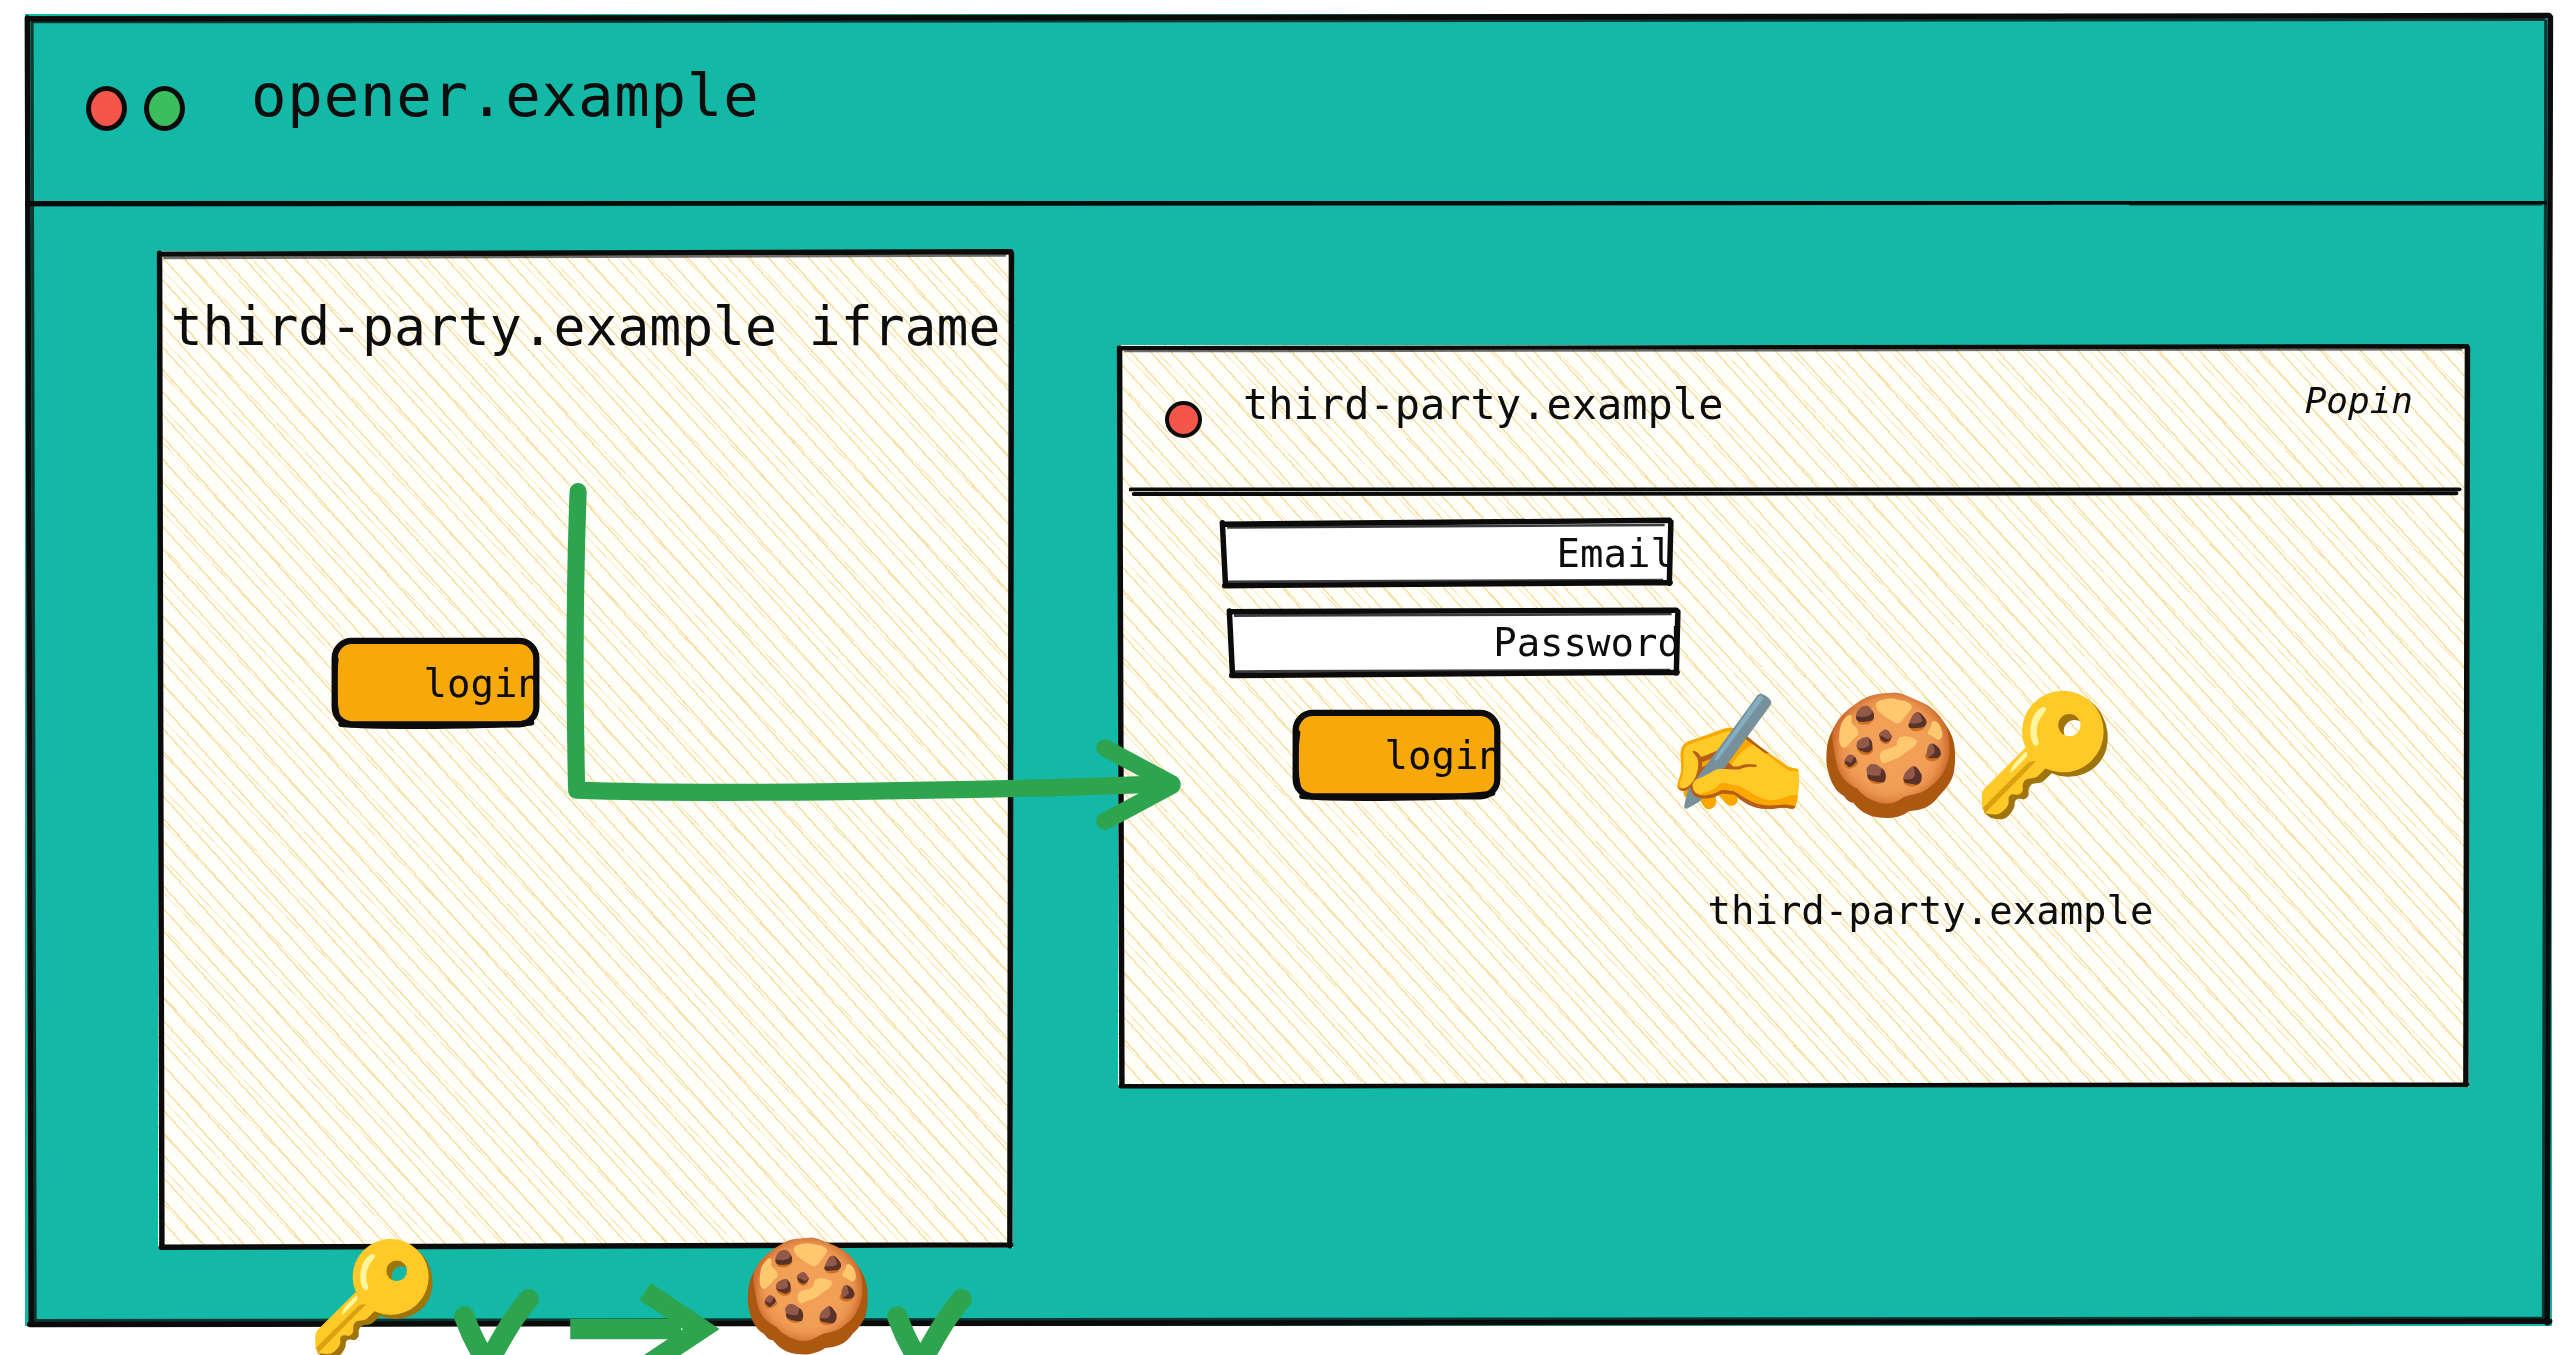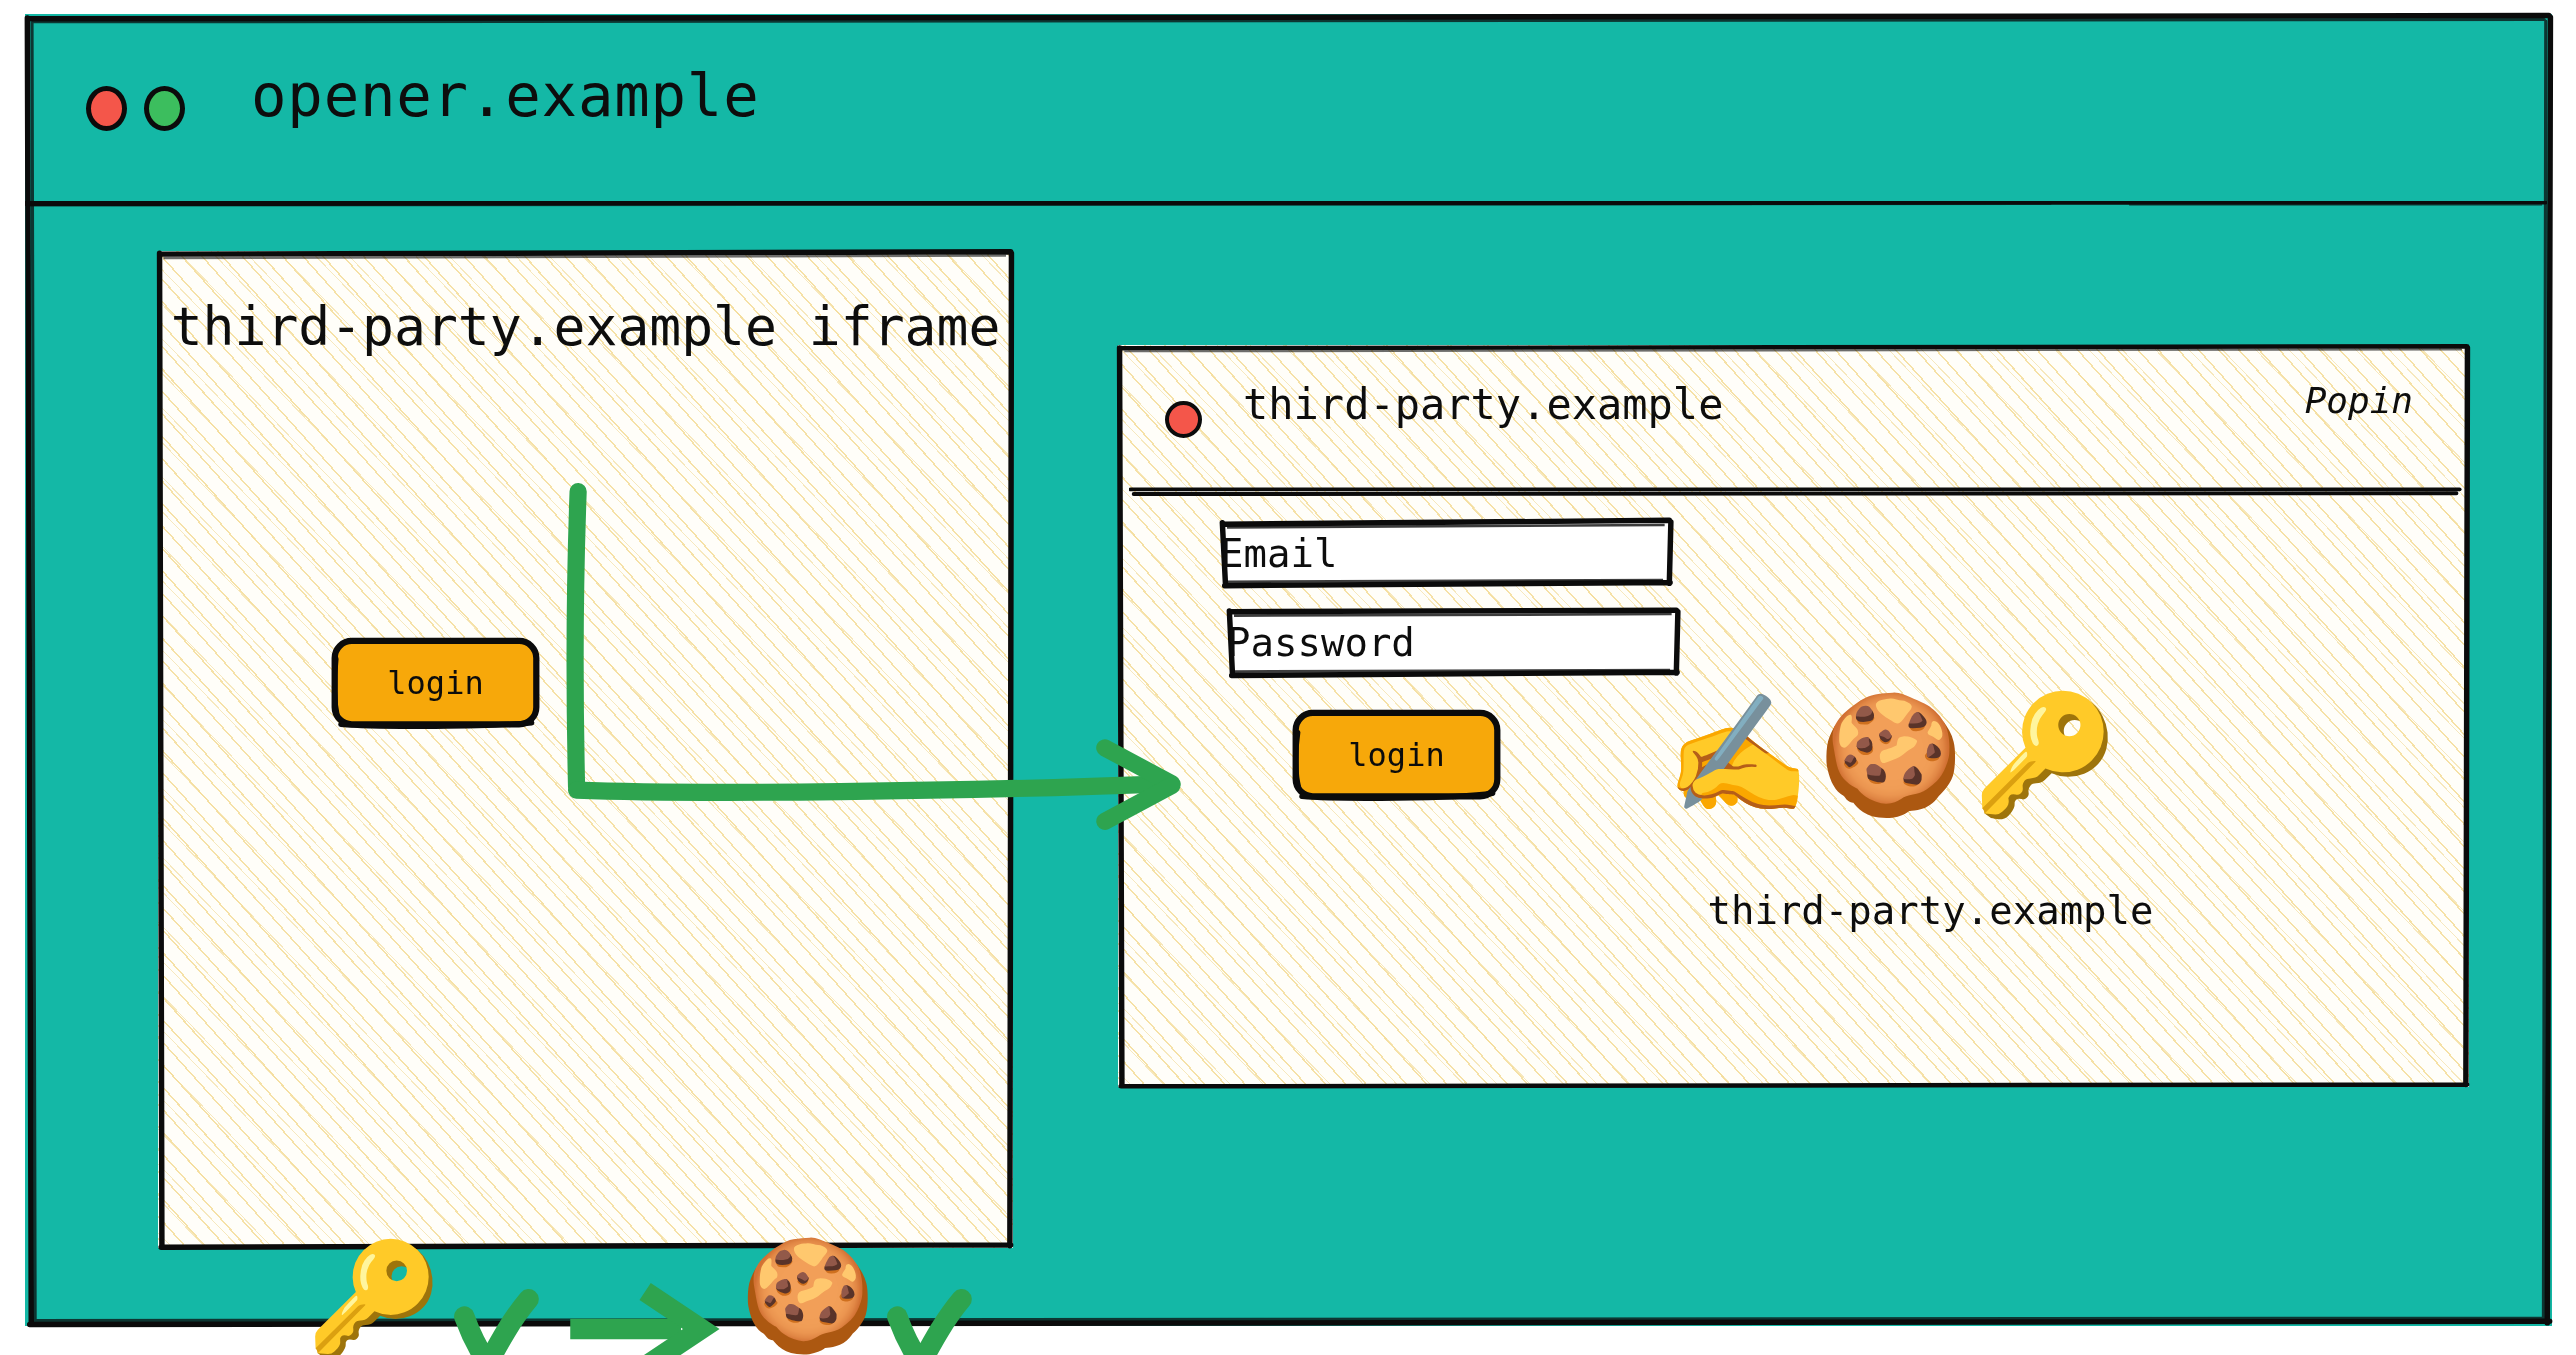--- a/index.html
+++ b/index.html
@@ -88,23 +88,23 @@
     left: 0; top: 45px; width: 100%;
     text-align: center;
     font-size: 53px;
     color: #0d0d0d;
     white-space: nowrap;
   }
 
   
   .sk-btn {
     position: absolute;
-    display: flex; align-items: center; justify-content: center;
+    display: flex; align-items: center; justify-content: flex-end;
     color: #0c0c0c;
-    font-size: 32px;
+    font-size: 39px;
     letter-spacing: 0px;
     z-index: 3;
   }
   .sk-btn .btn-bg { position: absolute; inset: 0; z-index: 0; }
   .sk-btn .btn-bg svg { width: 100%; height: 100%; display: block; overflow: visible; }
   .sk-btn .btn-label { position: relative; z-index: 1; }
 
   #iframe-login-button {
     left: 172px; top: 386px;
     width: 211px; height: 92px;
@@ -165,21 +165,21 @@
     font-size: 42px; color: #0d0d0d; white-space: nowrap;
   }
   #popin-label {
     position: absolute; right: 56px; top: 35px;
     font-size: 36px; color: #0d0d0d; white-space: nowrap; font-style: italic;
   }
 
   
   .sk-field {
     position: absolute;
-    display: flex; align-items: center; justify-content: flex-start;
+    display: flex; align-items: center; justify-content: flex-end;
     font-size: 39px; color: #0d0d0d;
   }
   .sk-field .field-bg { position: absolute; inset: 0; z-index: 0; }
   .sk-field .field-bg svg { width: 100%; height: 100%; display:block; overflow: visible;}
   .sk-field .field-label { position: relative; z-index: 1; }
 
   #email-field  { left: 102px; top: 173px; width: 454px; height: 70px; }
   #password-field { left: 109px; top: 262px; width: 454px; height: 70px; }
   #popin-login-button { left: 173px; top: 364px; width: 211px; height: 92px; }
 

